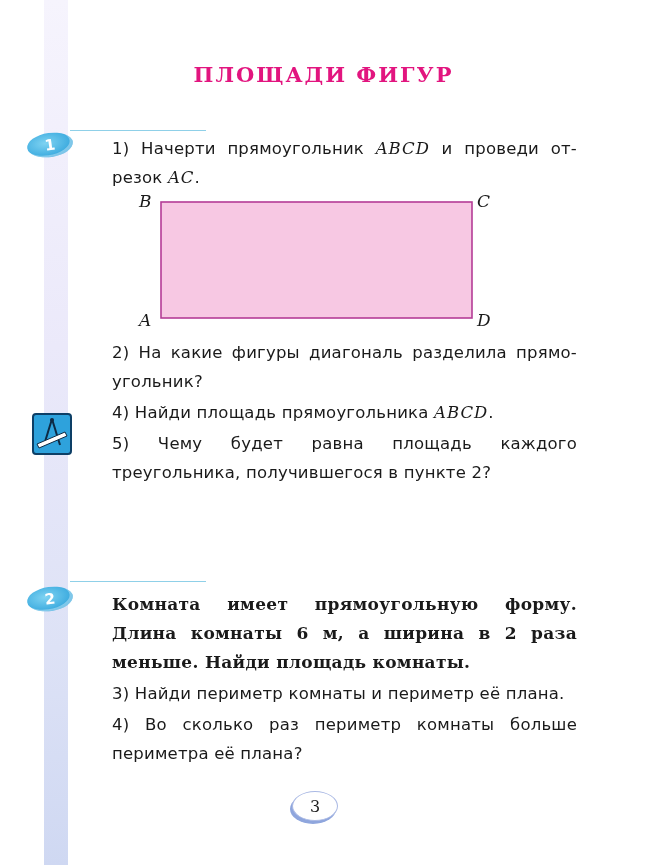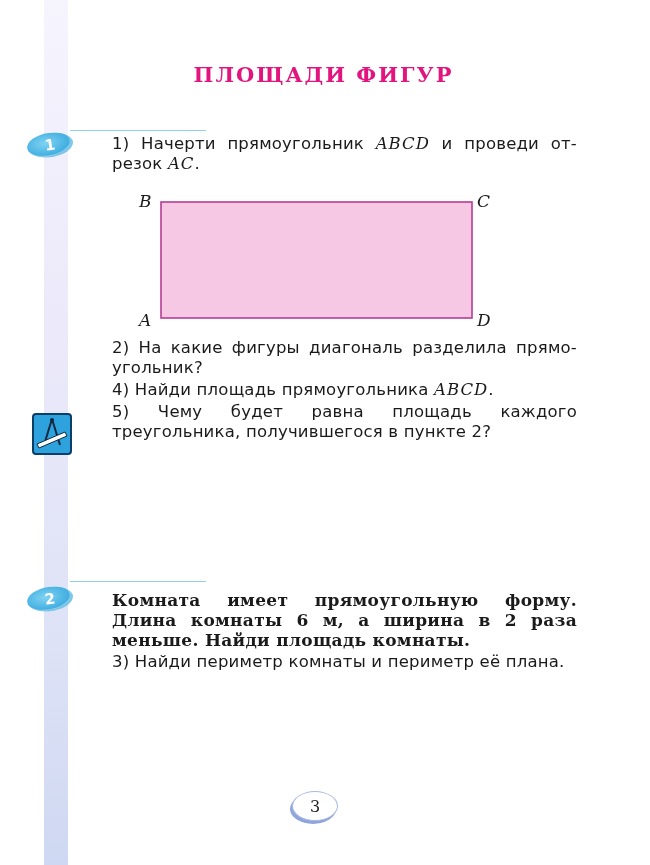--- a/index.html
+++ b/index.html
@@ -25,21 +25,21 @@
     position: absolute; width: 46px; height: 24px;
     border-radius: 50%;
     background: radial-gradient(ellipse at 40% 40%, #7fd3f2 0%, #39a9de 70%, #1f8fcc 100%);
     color: #fff; font-weight: bold; font-size: 15px;
     display: flex; align-items: center; justify-content: center;
     transform: rotate(-8deg);
     box-shadow: inset -3px -2px 0 rgba(255,255,255,0.35);
   }
   .text {
     position: absolute; left: 112px; width: 465px;
-    font-size: 16.5px; line-height: 20px;
+    font-size: 16.5px; line-height: 29px;
     text-align: justify;
     letter-spacing: 0.2px;
   }
   .serif {
     font-family: "DejaVu Serif", serif; font-size: 17px; letter-spacing: 0.3px;
   }
   .math {
     font-family: "DejaVu Serif", serif; font-style: italic; letter-spacing: 1px;
   }
   .b { font-weight: bold; }
@@ -104,17 +104,18 @@
 </div>
 
 <div class="task-line" style="left:70px; top:581px; width:136px;"></div>
 <div class="badge" style="left:27px; top:587px;">
   <span>2</span>
 </div>
 
 <div class="text" style="top:587px;">
   <p class="para serif" style="margin-top:3px;font-weight:bold;">Комната имеет прямоугольную форму. Длина комнаты 6 м, а ширина в 2 раза меньше. Найди площадь комнаты.</p>
   <p class="para">3) Найди периметр комнаты и периметр её плана.</p>
+  <p class="para">4) Во сколько раз периметр комнаты больше периметра её плана?</p>
 </div>
 
 <div class="page-num">
   <span>3</span>
 </div>
 
 </body></html>

